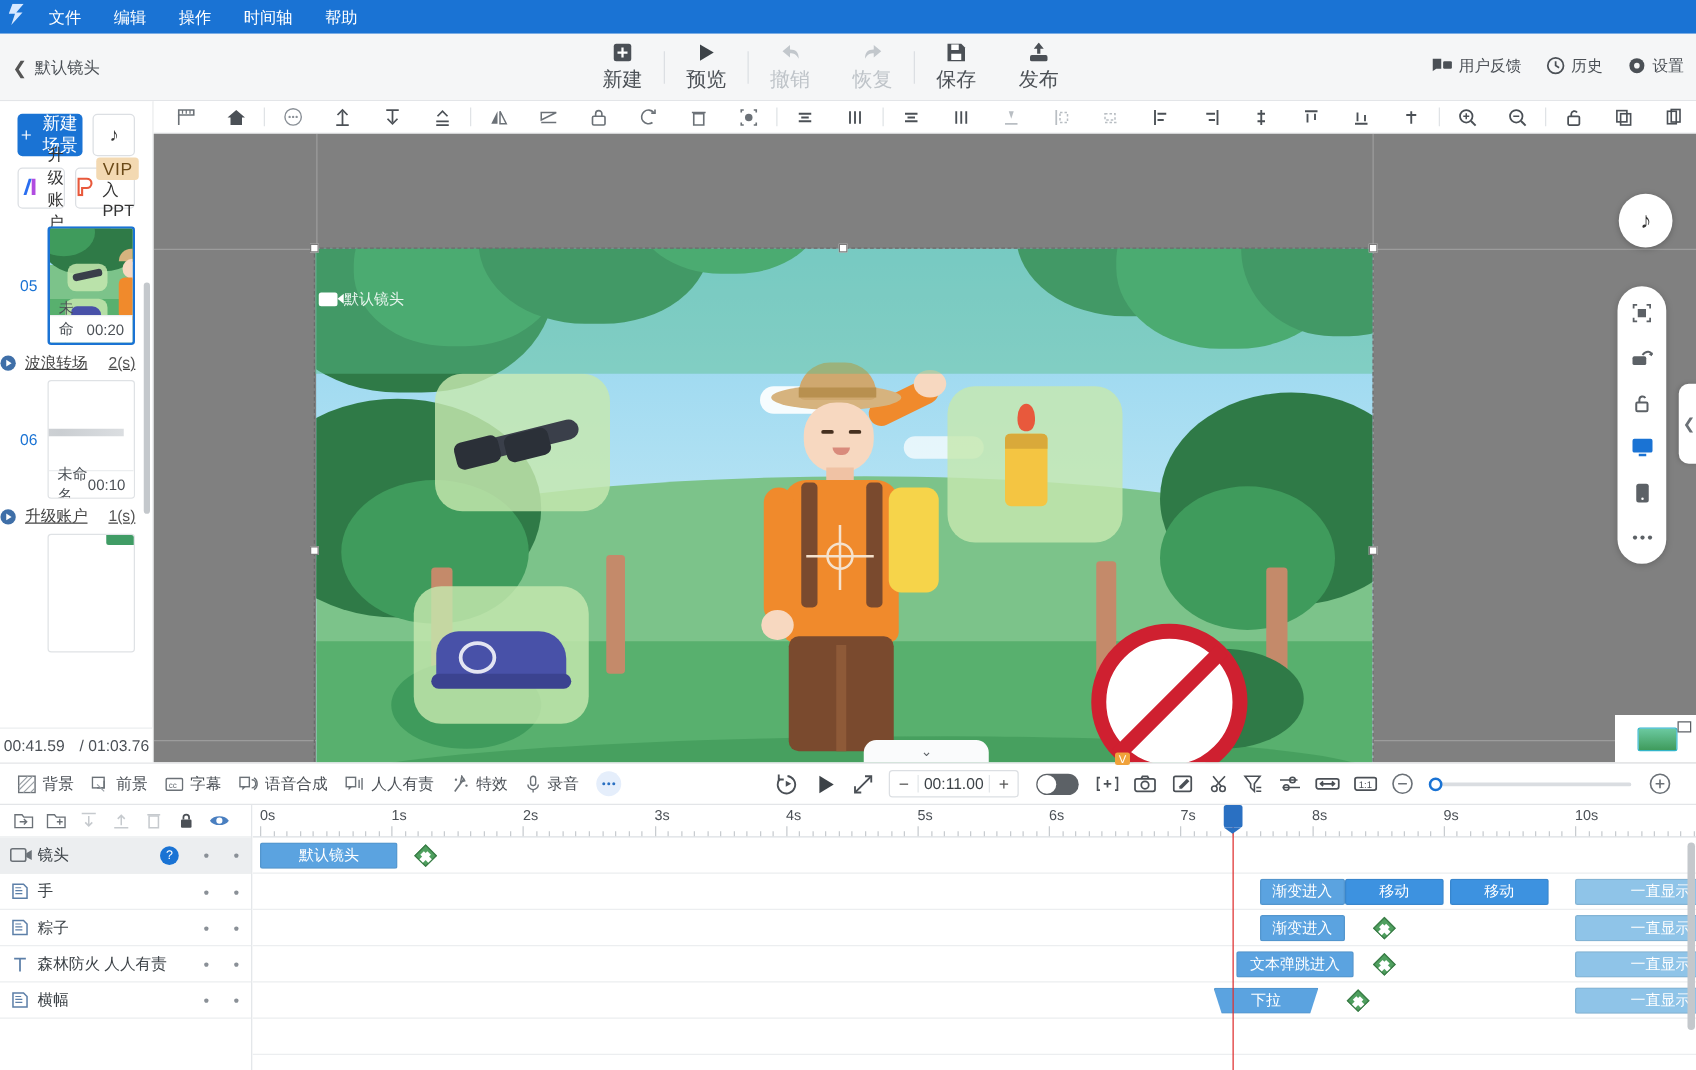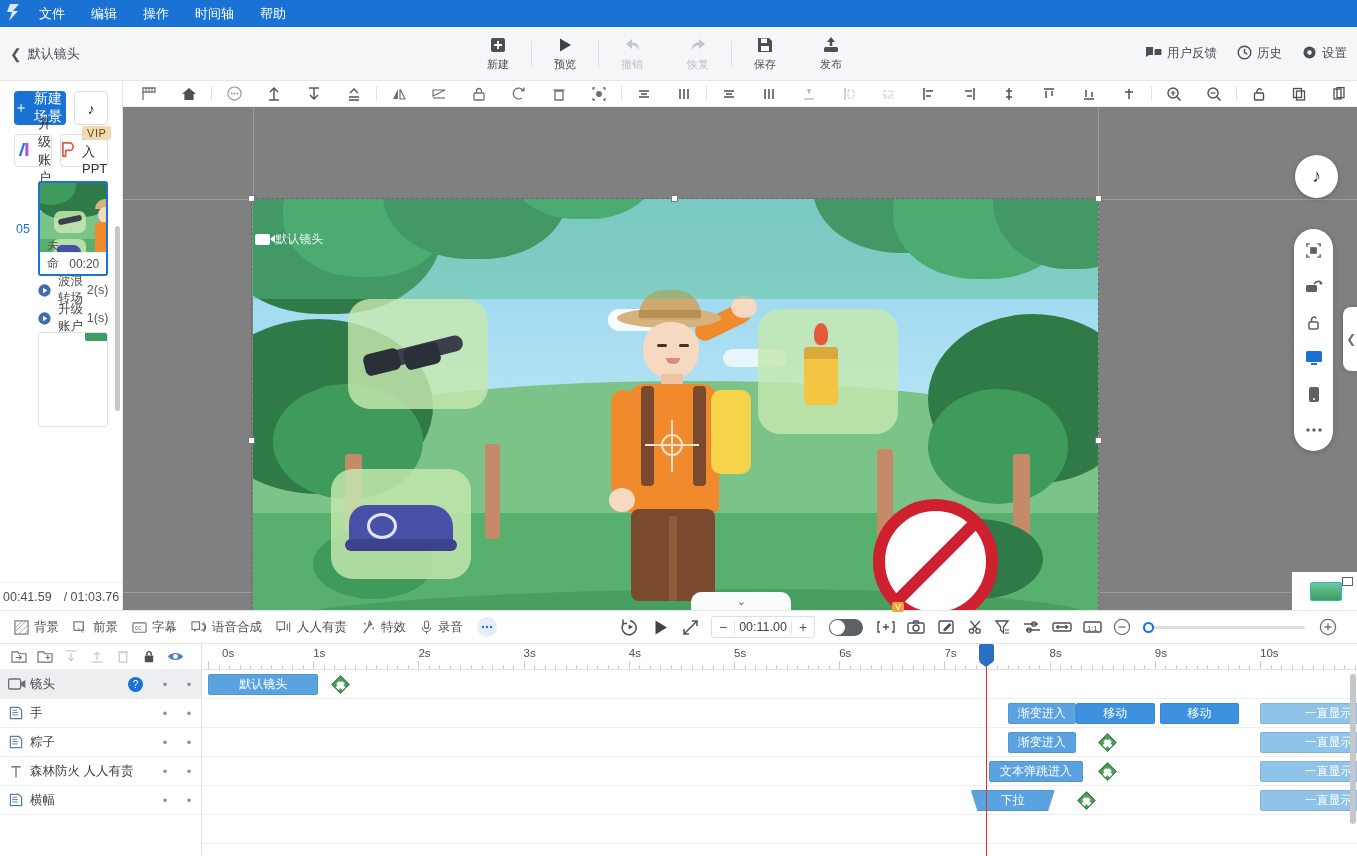--- a/index.html
+++ b/index.html
@@ -41,21 +41,21 @@
   }
   #back-home { display:flex; align-items:center; gap:6px; padding-left:10px; font-size:13px; color:#4a4f55; cursor:pointer;}
   #back-home .chev { font-size:14px; color:#555; }
   #main-tools { position:absolute; left:465px; display:flex; align-items:flex-end; height:54px; }
   .mtool {
     width:66px; height:54px; display:flex; flex-direction:column;
     align-items:center; justify-content:center; gap:2px; cursor:pointer; color:#4b5056;
   }
   .mtool.disabled { color:#bfc4c9; cursor:default;}
   .mtool .ic { height:19px; display:flex; align-items:center; }
-  .mtool .lb { font-size:11px;font-family:Liberation Serif, serif; }
+  .mtool .lb { font-size:16px;font-family:Liberation Serif, serif; }
   .vsep { width:1px; height:26px; background:#dcdfe3; align-self:center; }
   #subbar-right { position:absolute; right:10px; display:flex; align-items:center; gap:20px; }
   .sbr { display:flex; align-items:center; gap:5px; font-size:12.5px; color:#4b5056; cursor:pointer;}
 
   
   #body-wrap { display:flex; height:529px; }
 
   
   #left { width:258px; border-right:1px solid #e3e5e8; position:relative; background:#fff; }
   #left-top { padding:10px 14px 0 14px; }
@@ -69,36 +69,36 @@
     width:34px;height:34px;border:1px solid #dcdfe3;border-radius:4px;background:#fff;
     display:flex;align-items:center;justify-content:center;font-size:15px;color:#333;cursor:pointer;
   }
   #row2 { display:flex; gap:8px; margin-top:9px; }
   .halfbtn {
     flex:1;height:33px;border:1px solid #dcdfe3;border-radius:4px;background:#fff;
     display:flex;align-items:center;justify-content:center;gap:6px;font-size:13px;cursor:pointer;position:relative;
   }
   .vip-badge{
     position:absolute;top:-9px;right:-4px;background:#f3d9b2;color:#6b4a18;
-    font-size:11px;padding:1px 5px;border-radius:3px;letter-spacing:.5px;
+    font-size:14px;padding:1px 5px;border-radius:3px;letter-spacing:.5px;
   }
   #scene-list { position:absolute; top:100px; left:0; right:0; bottom:28px; overflow:hidden; }
   .scene-row { display:flex; align-items:center; padding:0 14px 0 8px; }
   .scene-num { width:30px; text-align:center; font-size:12.5px; color:#1a73d4; }
   .thumb {
     flex:1; height:95px; border:1px solid #dfe2e5; border-radius:3px; background:#fff;
     position:relative; overflow:hidden; cursor:pointer;
   }
   .thumb.selected { border:2px solid #1a73d4; }
   .thumb-meta {
     position:absolute; left:0; right:0; bottom:0; height:22px; background:#fff;
     border-top:1px solid #eceef0; display:flex; align-items:center; justify-content:space-between;
     padding:0 7px; font-size:12px; color:#4b5056;
   }
-  .trans-row { display:flex; align-items:center; height:28px; padding-left:38px; padding-right:14px; font-size:12.5px; color:#444;}
+  .trans-row { display:flex; align-items:center; height:28px; padding-right:14px; font-size:12.5px; color:#444;text-decoration:underline;}
   .trans-row .play-ic { color:#3f6fa8; margin-right:7px; font-size:13px; display:flex;}
   .trans-row .dur { margin-left:auto; color:#555; }
   #left-scroll {
     position:absolute; right:2px; top:145px; width:5px; height:185px;
     background:#c4c8cc; border-radius:3px;
   }
   #left-footer {
     position:absolute; bottom:0; left:0; right:0; height:28px; border-top:1px solid #eceef0;
     display:flex; align-items:center; justify-content:center; gap:12px;
     font-size:12.5px; color:#4b5056; background:#fff;
@@ -455,20 +455,30 @@
         <span class="play-ic">
           <svg width="13" height="13" viewBox="0 0 14 14">
               <circle cx="7" cy="7" r="6.6" fill="#3f6fa8"></circle>
               <path d="M5.4 4 L10 7 L5.4 10 Z" fill="#fff"></path>
             </svg>
         </span>
         <span>波浪转场</span>
         <span class="dur">2(s)</span>
       </div>
 
+      <div class="scene-row">
+        <div class="scene-num">06</div>
+        <div class="thumb">
+          <div style="position:absolute;right:8px;top:38px;width:100px;height:6px;background:linear-gradient(90deg,#c8ccd0,#b9bec3,#cfd3d7);opacity:.75;"></div>
+          <div class="thumb-meta">
+            <span>未命名</span>
+            <span>00:10</span>
+          </div>
+        </div>
+      </div>
 
       <div class="trans-row">
         <span class="play-ic">
           <svg width="13" height="13" viewBox="0 0 14 14">
               <circle cx="7" cy="7" r="6.6" fill="#3f6fa8"></circle>
               <path d="M5.4 4 L10 7 L5.4 10 Z" fill="#fff"></path>
             </svg>
         </span>
         <span>升级账户</span>
         <span class="dur">1(s)</span>
@@ -1124,21 +1134,21 @@
           </svg>
       </span>
       <span class="layer-name">横幅</span>
       <span class="dotcol">•</span>
       <span class="dotcol">•</span>
     </div>
   </div>
 
   <div id="tl-right">
     <div id="ruler">
-        <div class="tick-label" style="left: 20px;">0s</div>
+        <div class="tick-label" style="left: 6px;">0s</div>
         <div class="tick major" style="left: 6px;"></div>
         <div class="tick minor" style="left: 16.52px;"></div>
         <div class="tick minor" style="left: 27.04px;"></div>
         <div class="tick minor" style="left: 37.56px;"></div>
         <div class="tick minor" style="left: 48.08px;"></div>
         <div class="tick minor" style="left: 58.6px;"></div>
         <div class="tick minor" style="left: 69.12px;"></div>
         <div class="tick minor" style="left: 79.64px;"></div>
         <div class="tick minor" style="left: 90.16px;"></div>
         <div class="tick minor" style="left: 100.68px;"></div>

